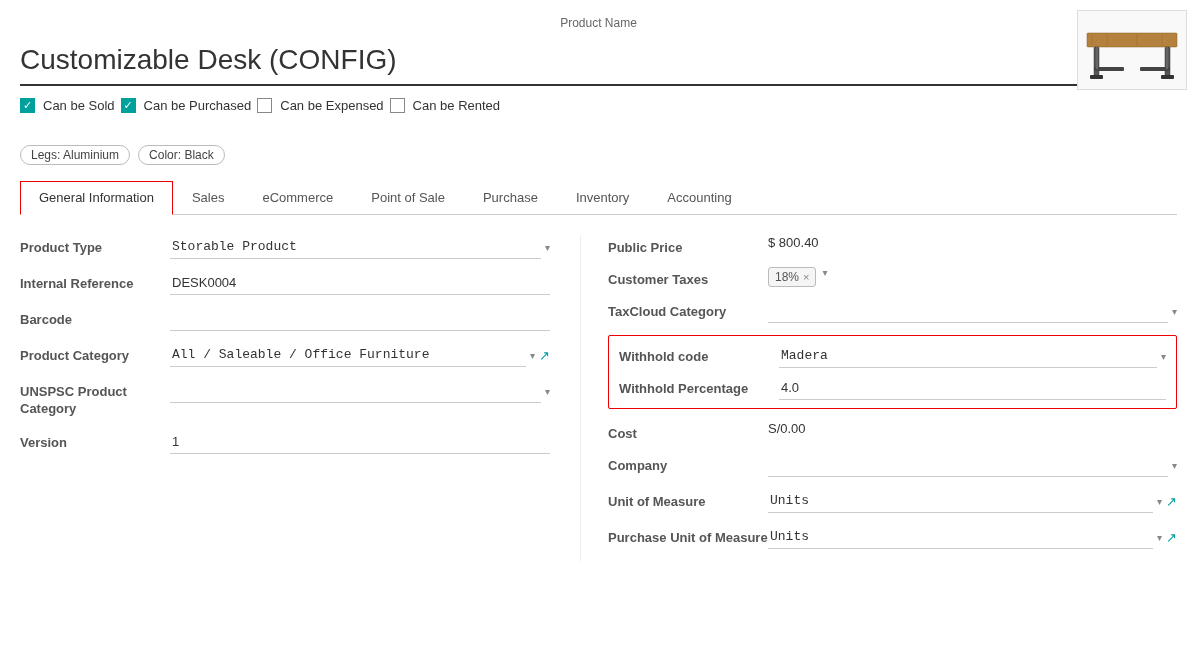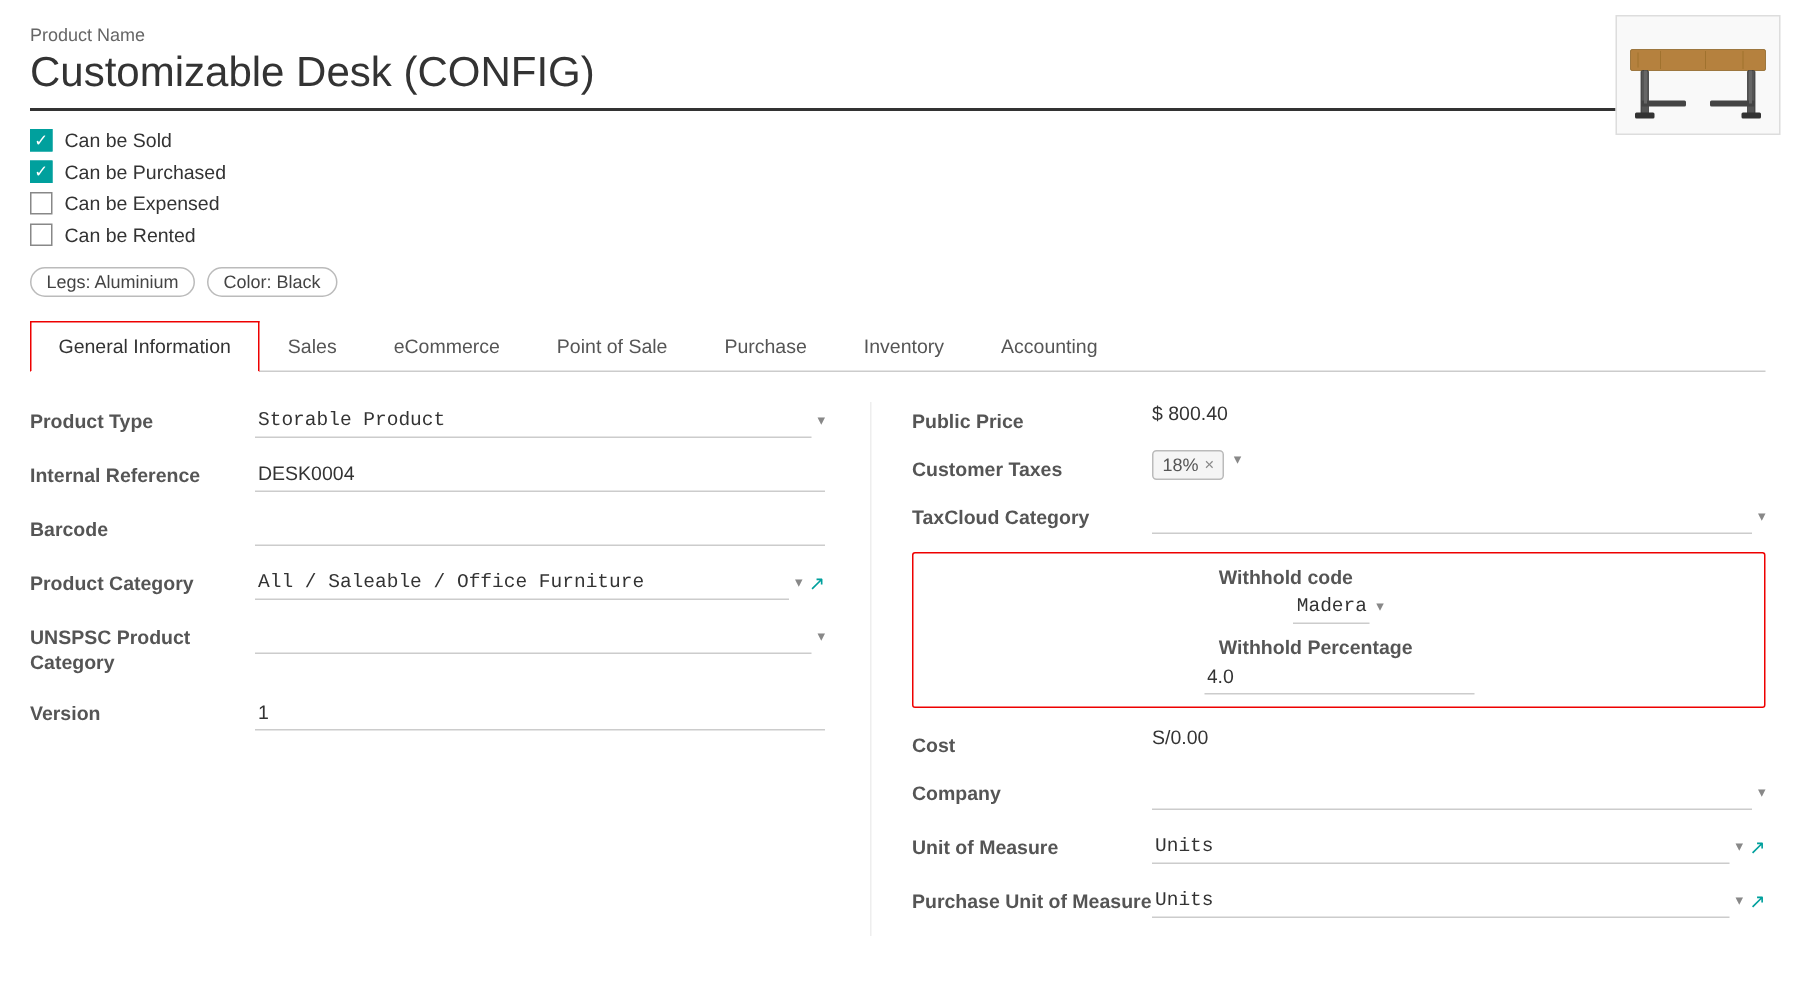--- a/index.html
+++ b/index.html
@@ -1,28 +1,28 @@
 <!DOCTYPE html>
 <html><head>
   <meta charset="utf-8">
   <style>
     * { box-sizing: border-box; margin: 0; padding: 0; }
     body { font-family: Arial, sans-serif; font-size: 13px; color: #333; background: #fff; width: 1197px; min-height: 666px; overflow-x: hidden; }
 
     .page { padding: 16px 20px; position: relative; }
 
-    .product-name-label { font-size: 12px; color: #666; margin-bottom: 2px; }
+    .product-name-label { font-size: 12px; color: #666; margin-bottom: 14px; text-align: center; }
     .product-title-row { display: flex; align-items: center; gap: 24px; border-bottom: 2px solid #333; padding-bottom: 8px; margin-bottom: 12px; }
     .product-title { font-size: 28px; font-weight: 400; color: #333; flex: 1; }
     .lang-badge { font-size: 13px; color: #00a09d; font-weight: bold; }
 
     .product-image { position: absolute; top: 10px; right: 10px; width: 110px; height: 80px; border: 1px solid #ddd; display: flex; align-items: center; justify-content: center; background: #f9f9f9; overflow: hidden; }
     .product-image svg { width: 100px; height: 70px; }
 
-    .checkboxes { display: flex; flex-direction: column; gap: 6px; margin-bottom: 14px; }
+    .checkboxes { display: flex; flex-direction: row; gap: 6px; margin-bottom: 32px; }
     .checkbox-row { display: flex; align-items: center; gap: 8px; font-size: 13px; }
     .checkbox-box { width: 15px; height: 15px; border: 1.5px solid #888; display: inline-flex; align-items: center; justify-content: center; background: #fff; flex-shrink: 0; }
     .checkbox-box.checked { background: #00a09d; border-color: #00a09d; }
     .checkbox-box.checked::after { content: '✓'; color: #fff; font-size: 11px; }
 
     .tags { display: flex; gap: 8px; margin-bottom: 16px; }
     .tag { border: 1px solid #bbb; border-radius: 20px; padding: 2px 10px; font-size: 12px; color: #444; background: #fff; }
 
     .tabs { display: flex; border-bottom: 1px solid #ccc; margin-bottom: 20px; }
     .tab { padding: 8px 18px; font-size: 13px; color: #555; cursor: pointer; border: 1px solid transparent; position: relative; white-space: nowrap; }
@@ -44,21 +44,21 @@
     .right-form-row { display: flex; align-items: flex-start; margin-bottom: 12px; }
     .right-label { font-size: 13px; font-weight: bold; color: #555; width: 160px; flex-shrink: 0; padding-top: 5px; }
     .right-value { flex: 1; }
 
     .price-value { font-size: 13px; color: #333; padding-top: 4px; }
 
     .tax-badge { display: inline-flex; align-items: center; gap: 4px; border: 1px solid #bbb; border-radius: 3px; padding: 2px 6px; font-size: 12px; color: #555; background: #f5f5f5; }
     .tax-badge .close-x { cursor: pointer; color: #888; font-size: 11px; }
 
     .withhold-section { border: 1.5px solid #e00; border-radius: 2px; padding: 8px 10px; margin-bottom: 12px; }
-    .withhold-row { display: flex; align-items: center; margin-bottom: 8px; flex-direction: column; }
+    .withhold-row { display: flex; align-items: center; margin-bottom: 8px; }
     .withhold-row:last-child { margin-bottom: 0; }
     .withhold-label { font-size: 13px; font-weight: bold; color: #555; width: 160px; flex-shrink: 0; }
     .withhold-value { flex: 1; display: flex; align-items: center; gap: 4px; }
 
     .units-row { display: flex; align-items: center; gap: 4px; }
   </style>
 </head>
 <body>
 
 <div class="page">

